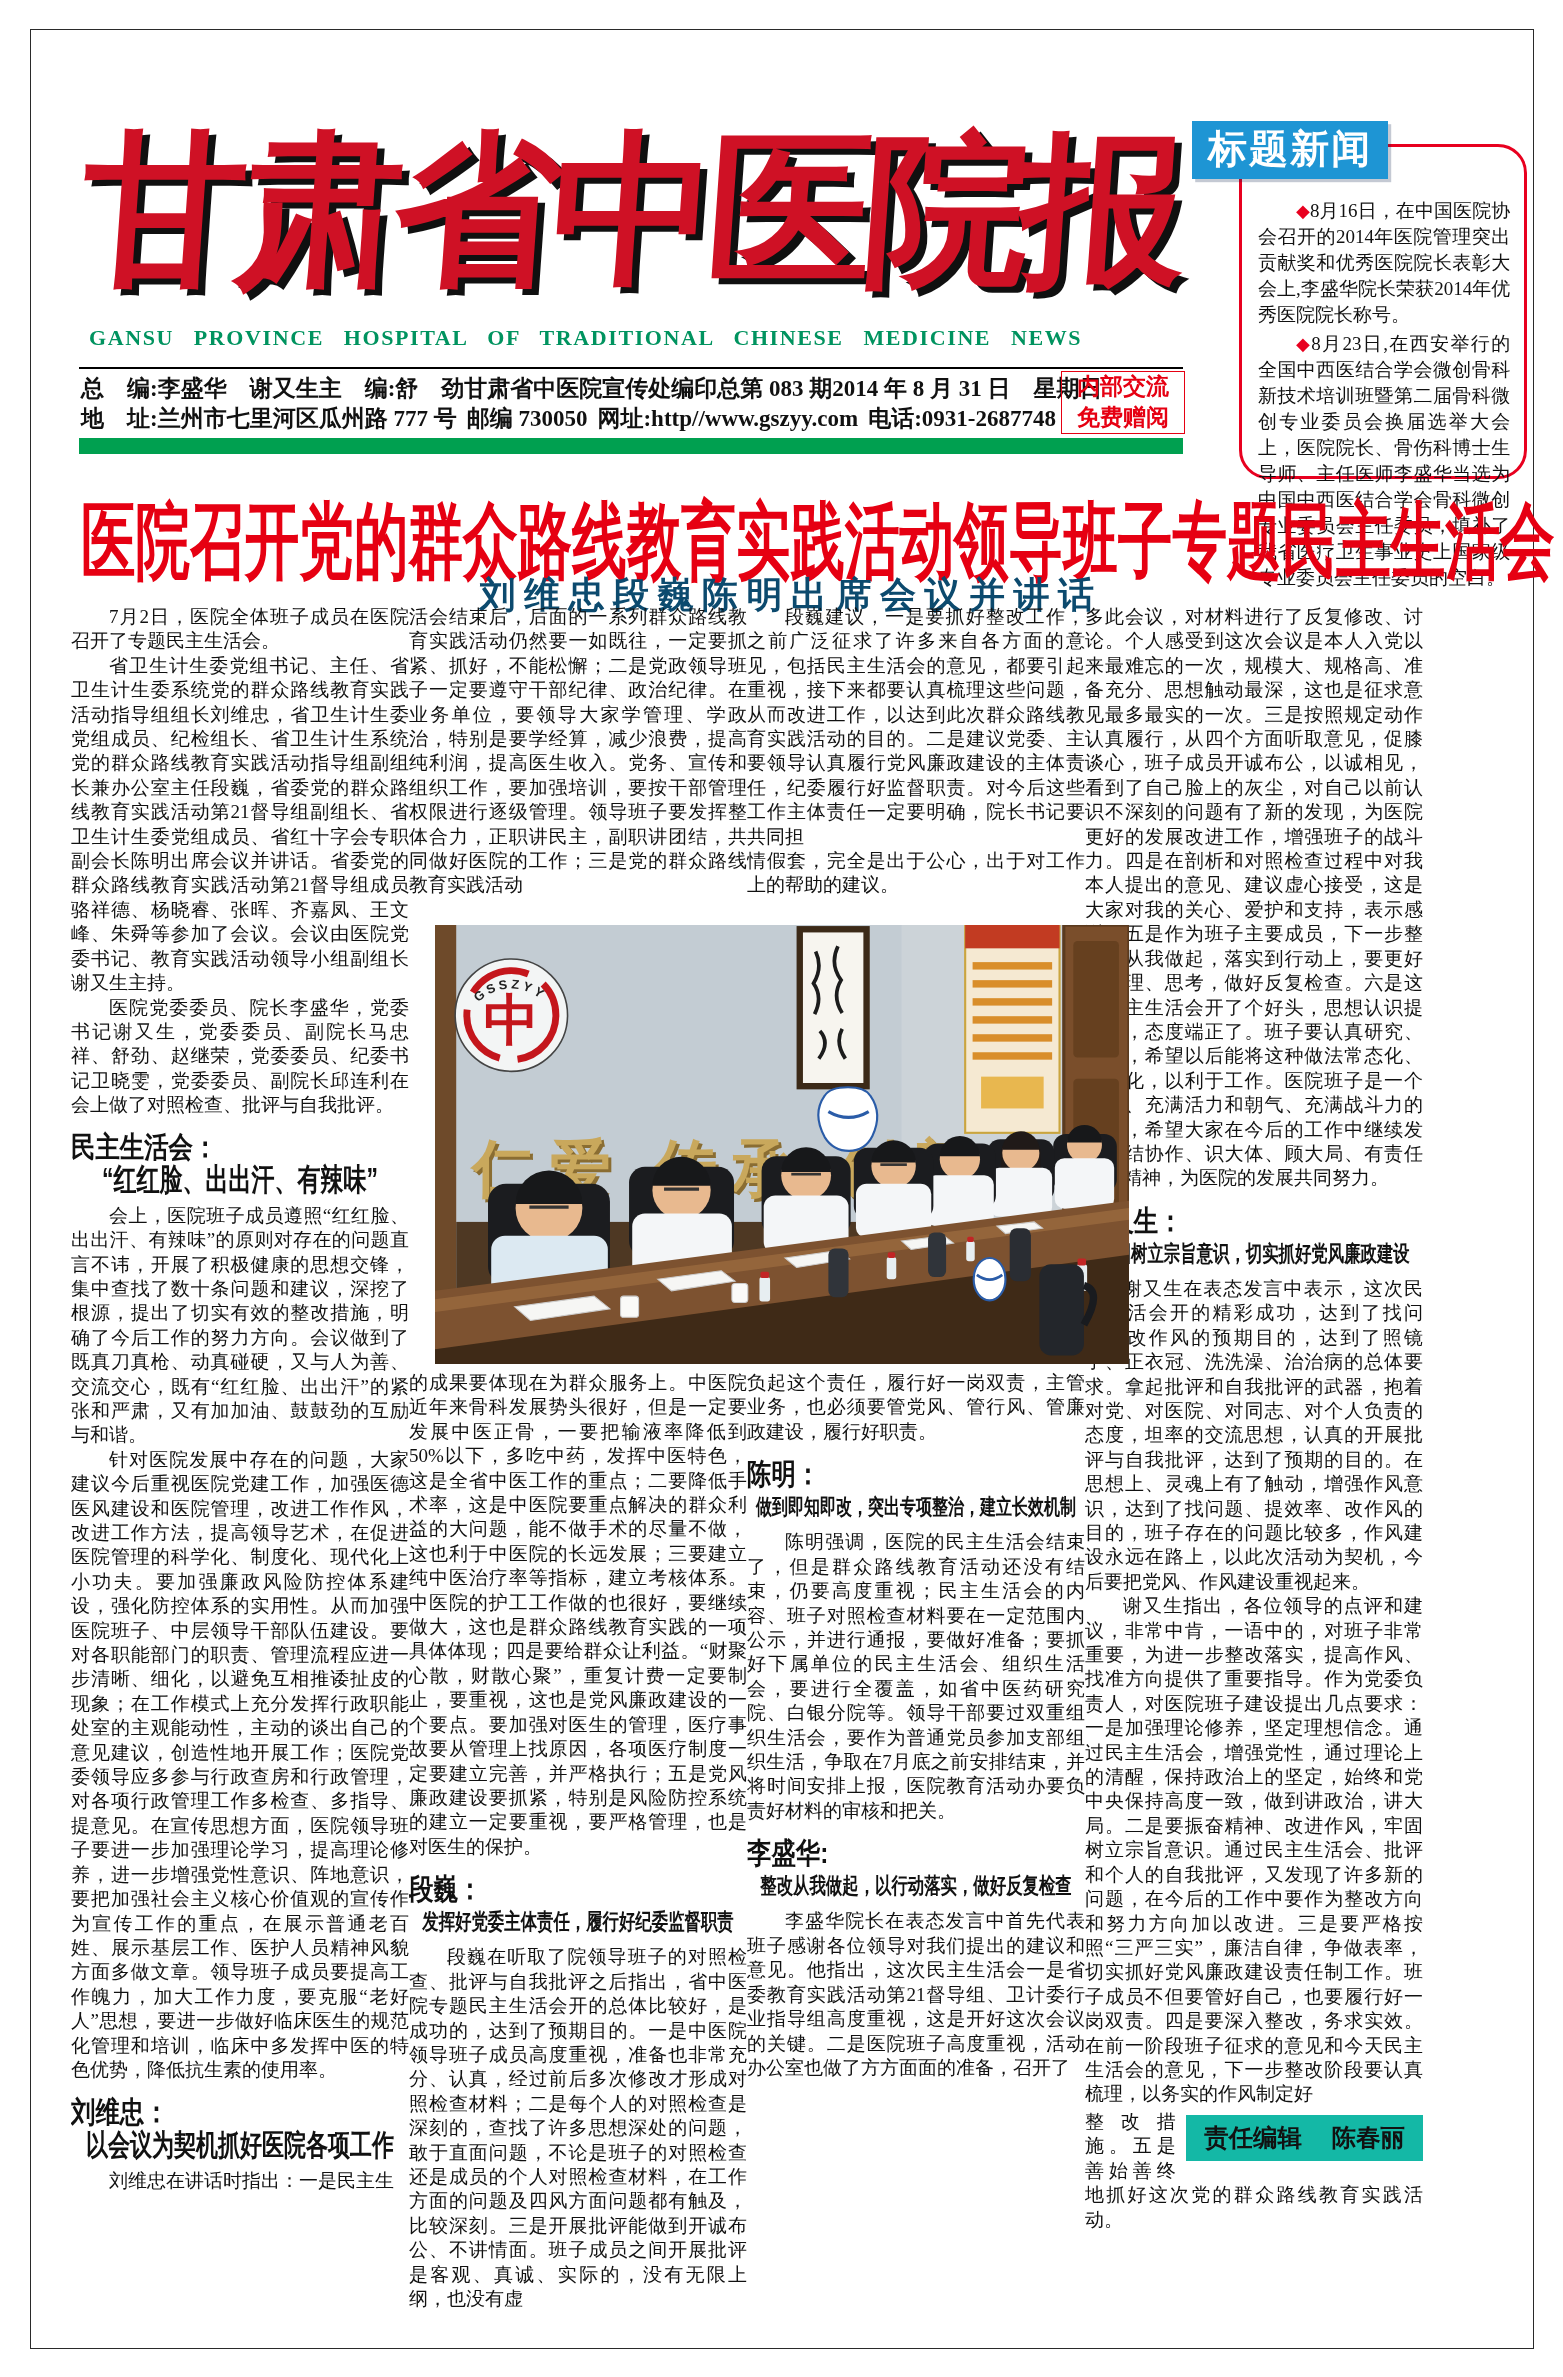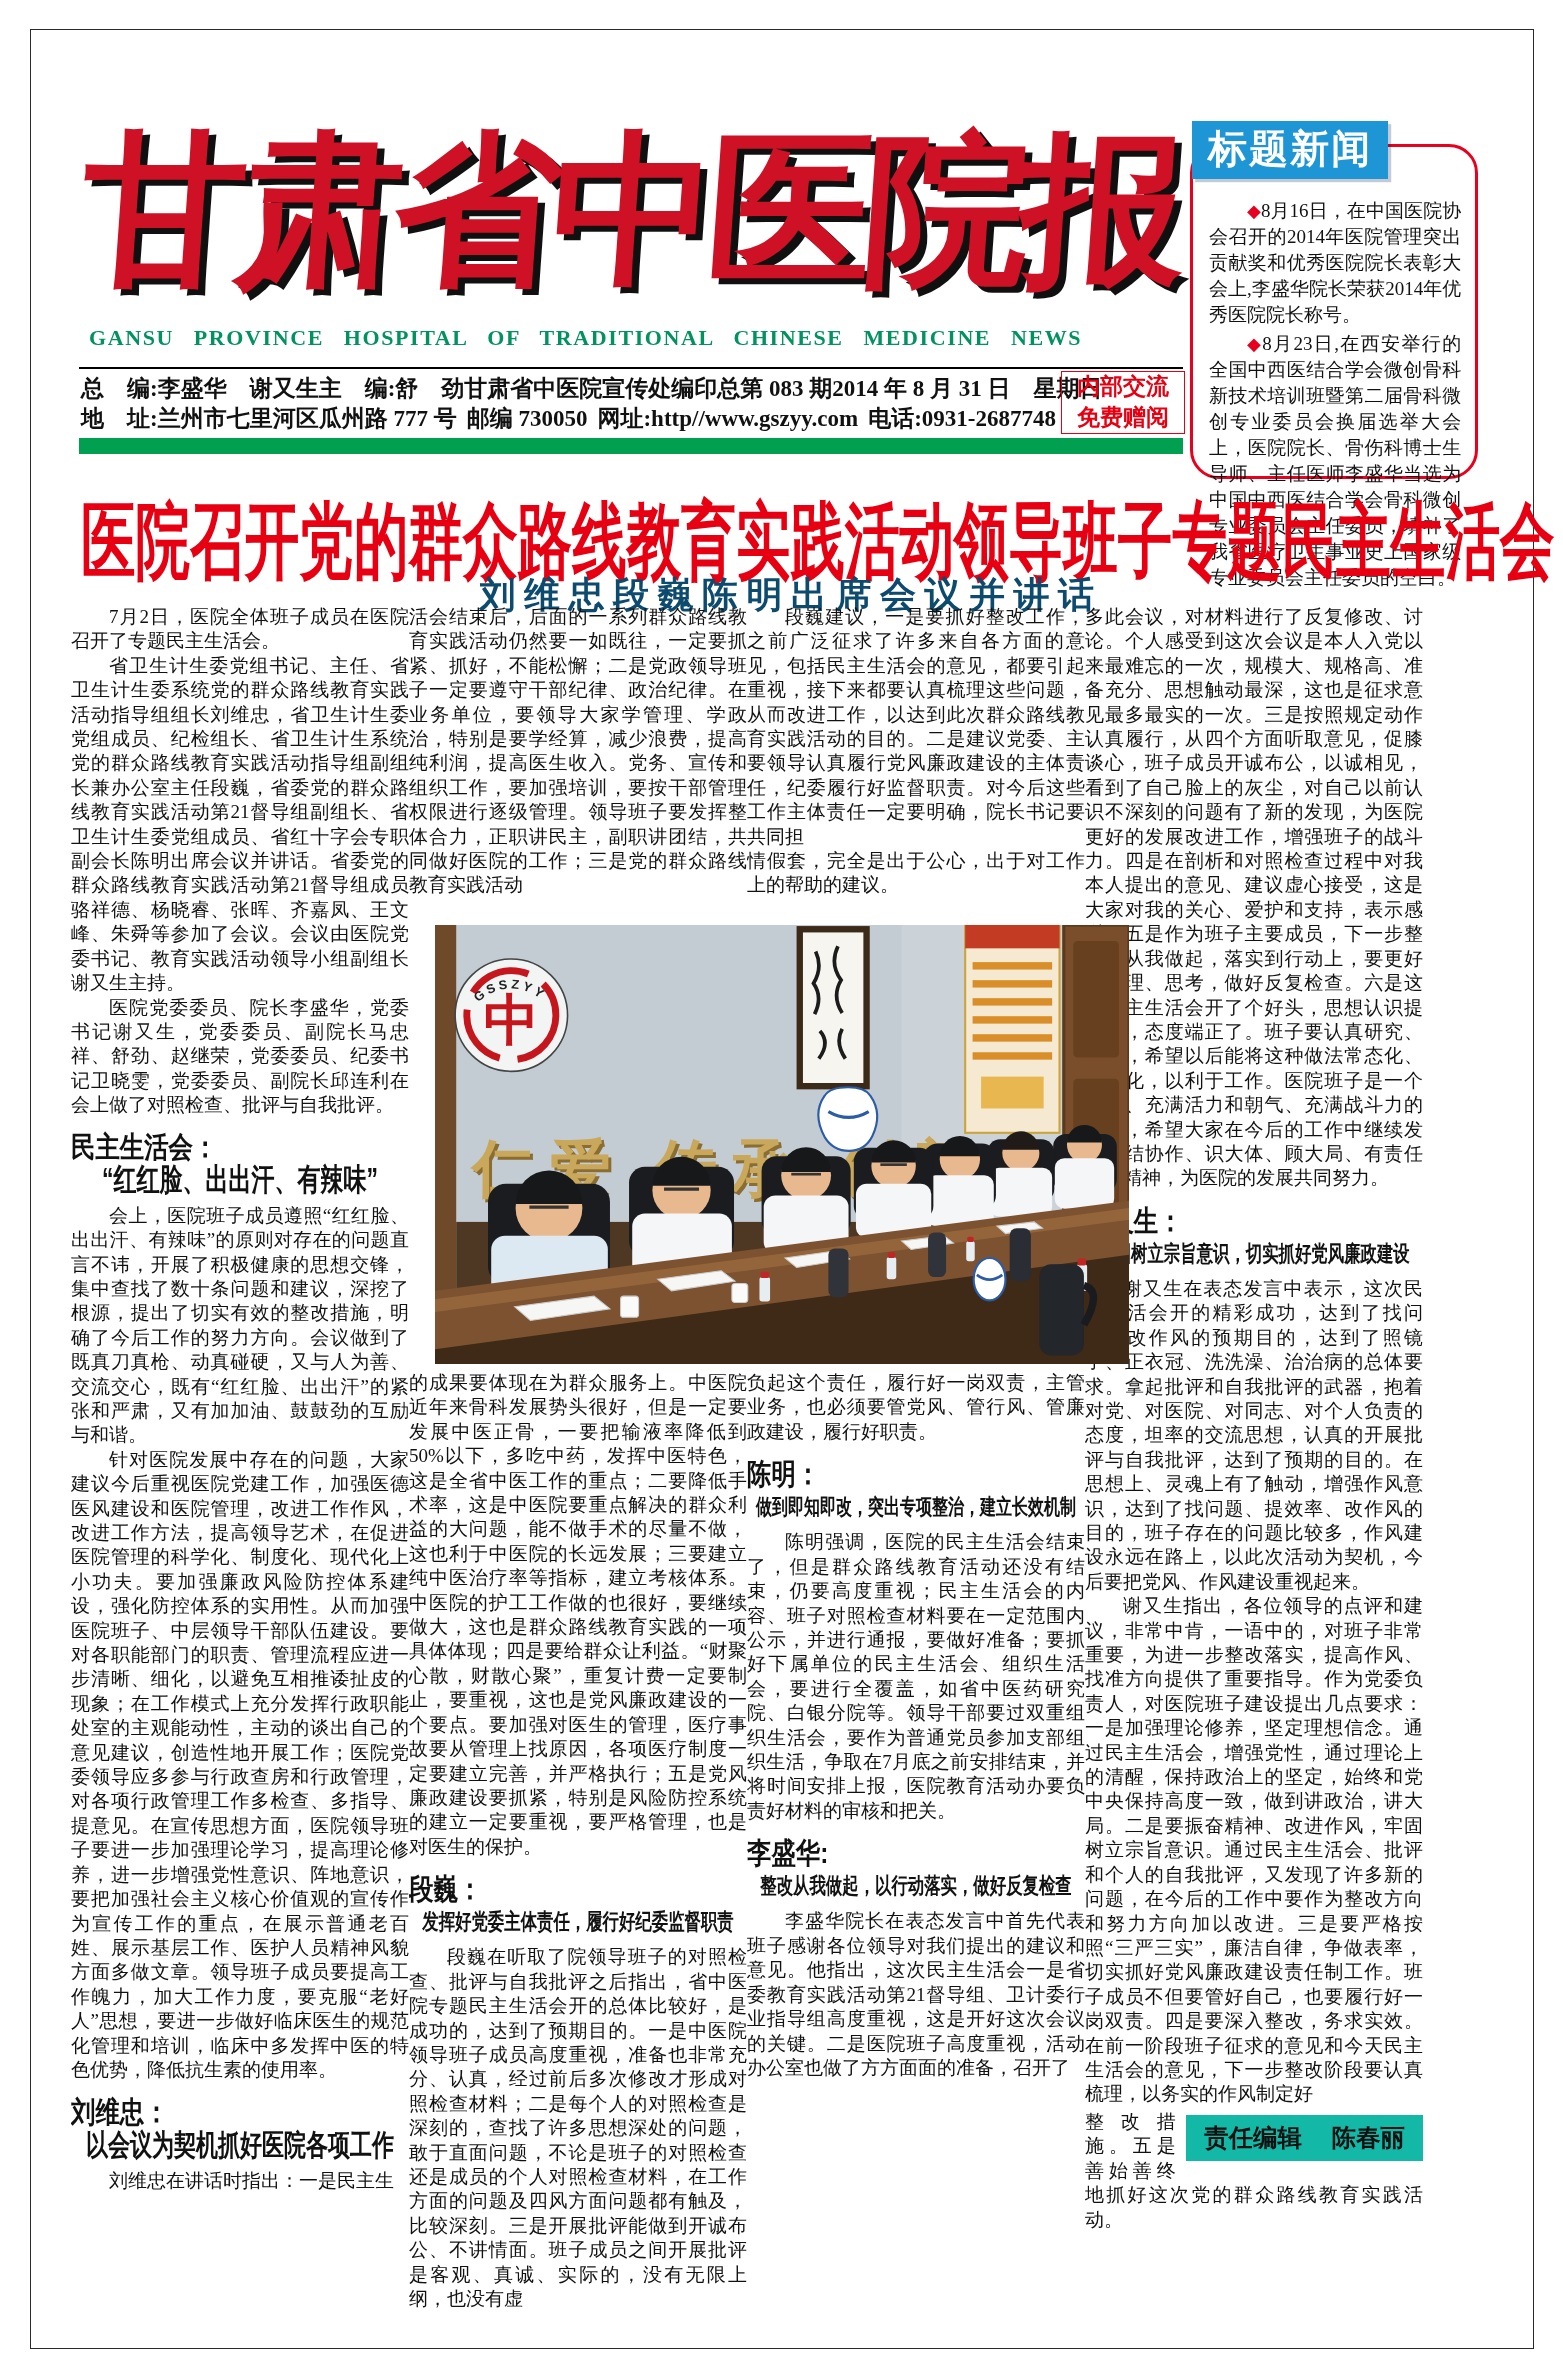--- a/index.html
+++ b/index.html
@@ -9,21 +9,21 @@
 
   
   .mast-title{position:absolute;left:82px;top:106px;width:1099px;height:217px;
       font-size:165px;line-height:212px;font-weight:bold;white-space:nowrap;
       color:#cf1125;text-shadow:7.4px 6.4px 0 #101010;letter-spacing:-8.5px;
       transform:skewX(-4deg);font-family:"Liberation Serif","DejaVu Serif",serif;}
   .mast-en{position:absolute;left:89px;top:325px;width:1052px;font-size:22px;font-weight:bold;
       color:#00935f;letter-spacing:1.6px;word-spacing:12.7px;white-space:nowrap;}
 
   
-  .news-box{position:absolute;left:1190px;top:144px;width:288px;height:335px;box-sizing:border-box;
+  .news-box{position:absolute;left:1239px;top:144px;width:288px;height:335px;box-sizing:border-box;
       border:3.2px solid #e8001f;border-radius:29px;padding:51px 13.8px 5.3px 16px;}
   .news-item{margin:0 0 3.2px 0;font-size:19px;line-height:26px;text-align:justify;text-indent:2em;}
   .news-item .diamond{color:#e8001f;font-size:18px;}
   .news-tab{position:absolute;left:1192px;top:121px;background:#1e95d4;color:#fff;
       font-family:"Liberation Sans","DejaVu Sans",sans-serif;font-weight:bold;font-size:39px;
       padding:1.1px 16px 3.2px 16px;letter-spacing:2.1px;box-shadow:3.2px 3.2px 0 rgba(20,40,80,.25);}
 
   
   .rule-top{position:absolute;left:79px;top:367px;width:1104px;height:2.1px;background:#000;}
   .info-row{position:absolute;left:81px;width:975px;display:flex;justify-content:space-between;

